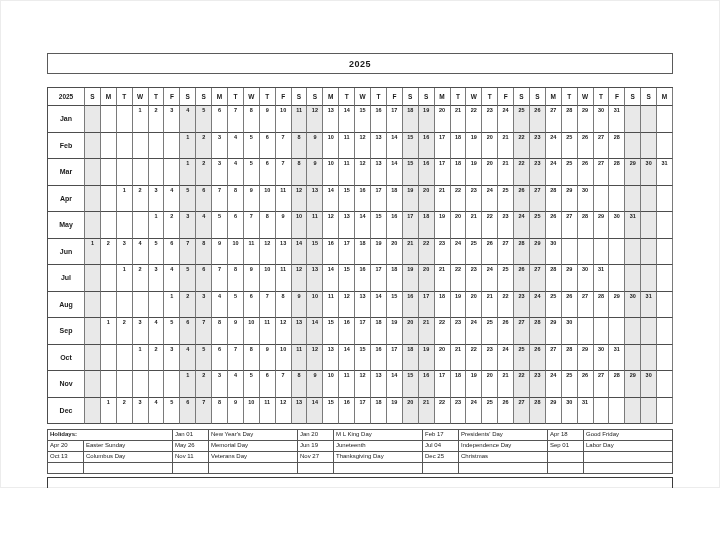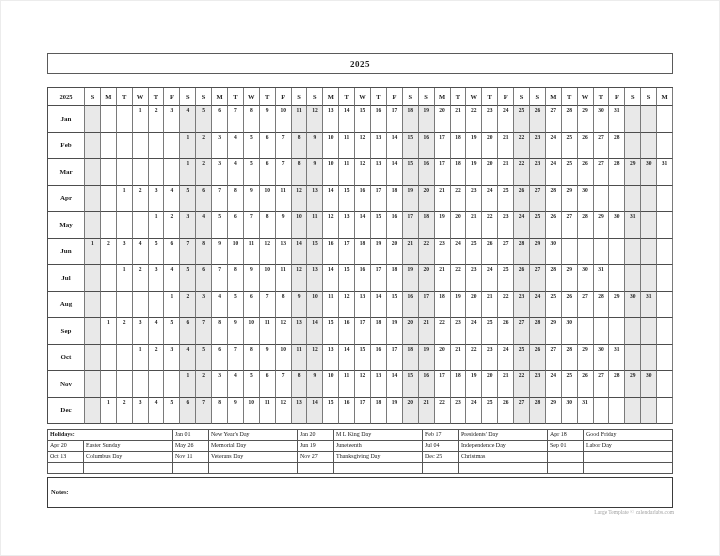--- a/index.html
+++ b/index.html
@@ -1,18 +1,18 @@
 <!DOCTYPE html>
 <html><head>
 <meta charset="utf-8">
 <style>
   html,body { margin:0; padding:0; background:#ffffff; }
   .page {
-    position:relative; width:720px; height:556px; background:#ffffff;
-    font-family:Liberation Serif, serif; color:#1a1a1a;
+    position:relative; width:720px; height:488px; background:#ffffff;
+    font-family:Liberation Sans, sans-serif; color:#1a1a1a;
     box-shadow: inset 0 0 0 1px #ececec;
     overflow:hidden;
   }
   
   .title-box {
     position:absolute; left:47px; top:53px; width:626px; height:21px;
     border:1px solid #5a5a5a; box-sizing:border-box;
     display:flex; align-items:center; justify-content:center;
   }
   .title-box span { font-size:9px; font-weight:bold; letter-spacing:.5px; }

